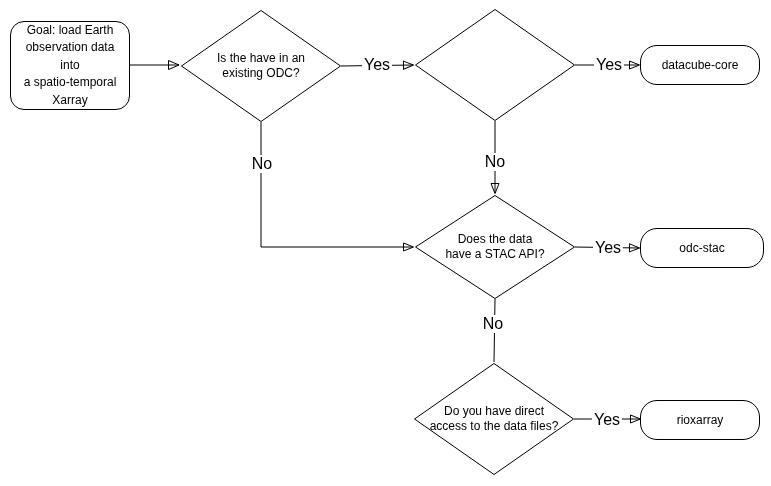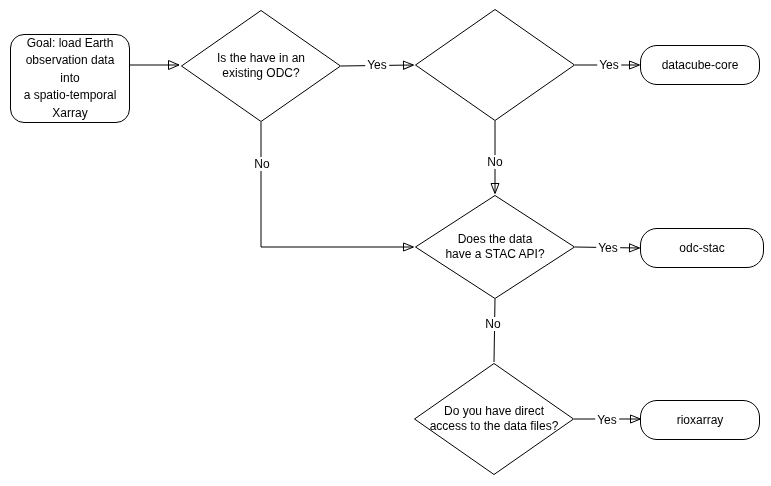--- a/index.html
+++ b/index.html
@@ -62,21 +62,21 @@
     max-width: 140px;
   }
   .pre-line {
     white-space: pre-line;
   }
   .edge-label {
     position: absolute;
     transform: translate(-50%, -50%);
     background: #ffffff;
     color: #000000;
-    font-size: 12px;
+    font-size: 16px;
     line-height: 1;
     padding: 1px 2px;
     z-index: 2;
   }
 </style>
 </head>
 <body>
 
 <div class="canvas">
 
@@ -92,21 +92,21 @@
     <path d="M130,65 L179,65" marker-end="url(#arrowOpen)"></path>
     <path d="M341,66 L413,65" marker-end="url(#arrowFilled)"></path>
     <path d="M575,65 L639,65" marker-end="url(#arrowFilled)"></path>
     <path d="M495,121 L495,193" marker-end="url(#arrowFilled)"></path>
     <path d="M261,122 L261,247 L413,247" marker-end="url(#arrowFilled)"></path>
     <path d="M575,247 L639,248" marker-end="url(#arrowFilled)"></path>
     <path d="M495,299 L494,362"></path>
     <path d="M574,419 L640,419" marker-end="url(#arrowFilled)"></path>
   </svg>
 
-  <div class="node terminal goal pre-line" style="left:10px; top:34px; width:120px; height:89px;">
+  <div class="node terminal goal pre-line" style="left:10px; top:21px; width:120px; height:89px;">
     <span>Goal: load Earth
 observation data into
 a spatio-temporal
 Xarray</span>
   </div>
 
   <div class="node diamond-node" style="left:181px; top:10px; width:160px; height:112px;">
     <svg width="160" height="112">
       <polygon points="80,0.5 159.5,56 80,111.5 0.5,56" fill="#ffffff" stroke="#000000" stroke-width="1"></polygon>
     </svg>

